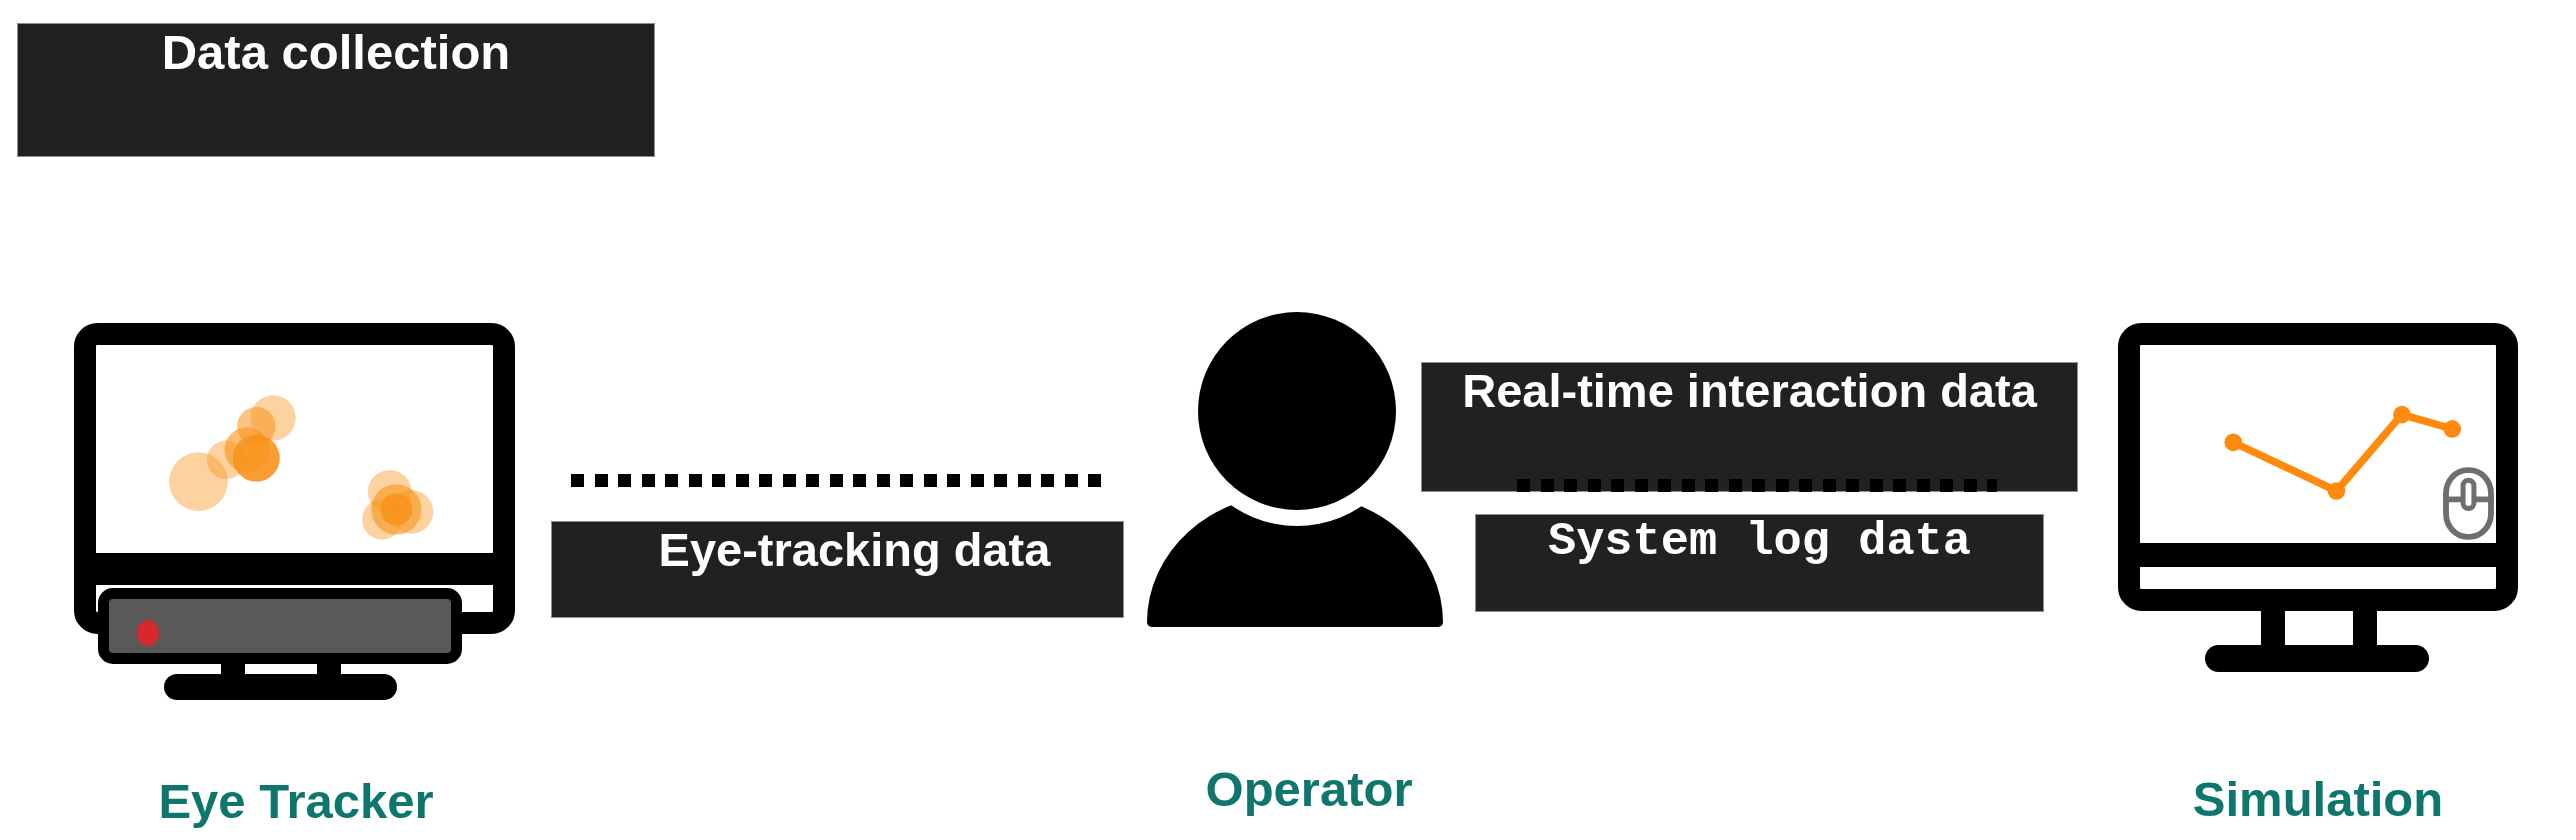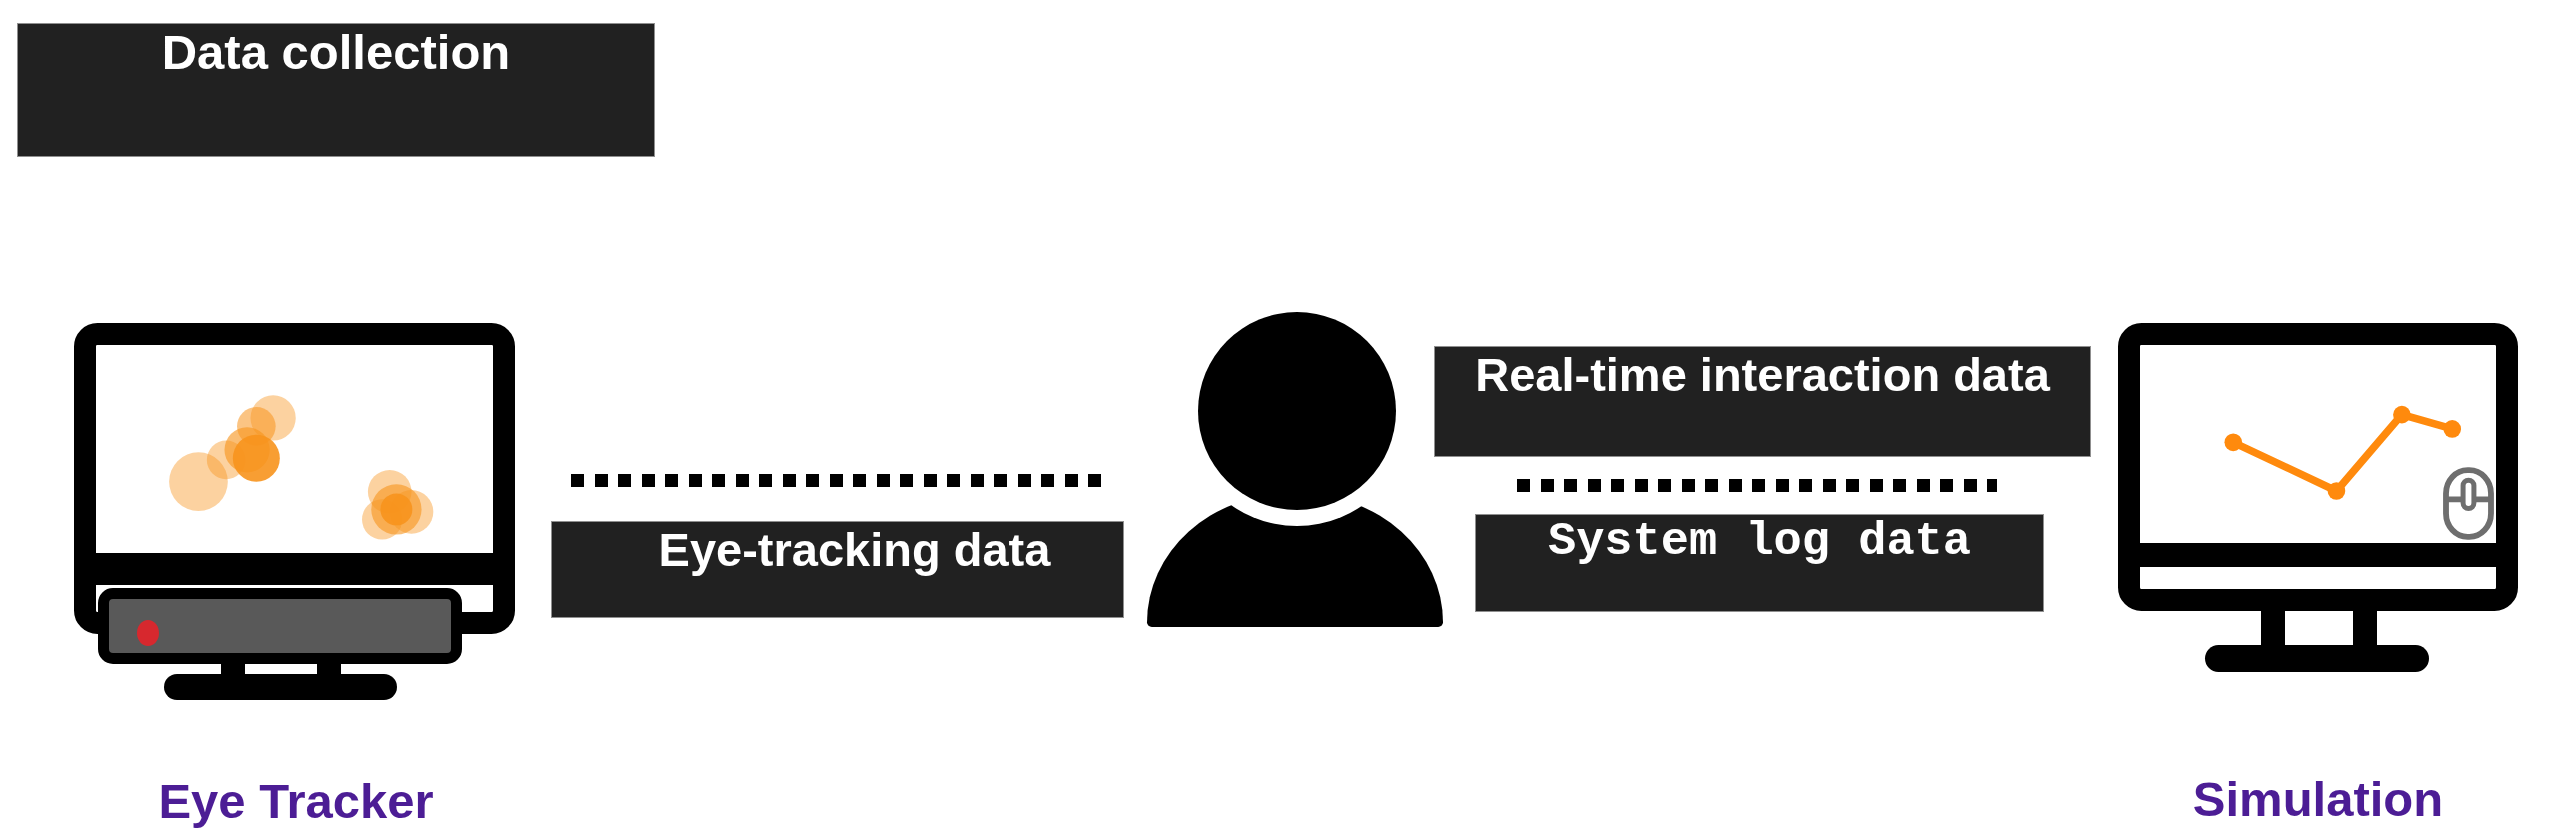--- a/index.html
+++ b/index.html
@@ -19,21 +19,21 @@
     position:relative;width:2576px;height:841px;background:#ffffff;overflow:hidden;
   }
   .dark-box{
     position:absolute;background:var(--box-bg);border:1.7px solid var(--box-border);
     color:var(--box-text);font-weight:bold;display:flex;align-items:flex-start;justify-content:center;
     white-space:nowrap;
   }
   .title-box{left:17px;top:23px;width:638px;height:134px;font-size:49px;}
   .flow-box{font-size:47px;}
   .flow-box.eyetrack{left:551px;top:521px;width:573px;height:97px;padding-left:34px;}
-  .flow-box.realtime{left:1421px;top:346px;width:657px;height:111px;margin-left:13px;}
+  .flow-box.realtime{left:1421px;top:362px;width:657px;height:130px;}
   .flow-box.syslog{left:1475px;top:514px;width:569px;height:98px;font-family:Liberation Mono, monospace;}
   .dotted-line{
     position:absolute;height:12.6px;
     background:repeating-linear-gradient(90deg,#000 0 13.4px,transparent 13.4px 23.5px);
   }
   .dotted-line.line1{left:571px;top:474px;width:531px;}
   .dotted-line.line2{left:1517px;top:479px;width:480px;}
 
   
   .monitor-frame{
@@ -75,21 +75,21 @@
   }
   .op-ring{
     position:absolute;left:1182px;top:296px;width:230px;height:230px;background:#fff;border-radius:50%;
   }
   .op-head{
     position:absolute;left:1198px;top:312px;width:198px;height:198px;background:#000;border-radius:50%;
   }
 
   
   .node-label{
-    position:absolute;color:#4c1d95;font-weight:bold;font-size:49px;text-align:right;white-space:nowrap;
+    position:absolute;color:#0f766e;font-weight:bold;font-size:49px;text-align:right;white-space:nowrap;
     transform:translateX(-50%);
   }
   .label-eyetracker{left:296px;top:773px;}
   .label-operator{left:1309px;top:761px;}
   .label-simulation{left:2318px;top:771px;}
 
   .abs-svg{position:absolute;}
 </style>
 </head>
 <body>
@@ -160,16 +160,17 @@
         <rect id="mouse-wheel" x="26.5" y="20" width="13" height="34" rx="6.5" fill="#ffffff" stroke-width="6" stroke="#6e6e6e"></rect>
       </svg>
     </div>
     <div class="bezel-band sim-band"></div>
   </div>
   <div class="stand-leg sim-leg1"></div>
   <div class="stand-leg sim-leg2"></div>
   <div class="stand-base sim-base"></div>
 
   <div class="node-label label-eyetracker">Eye Tracker</div>
+  <div class="node-label label-operator">Operator</div>
   <div class="node-label label-simulation">Simulation</div>
 
 </div>
 
 
 </body></html>

